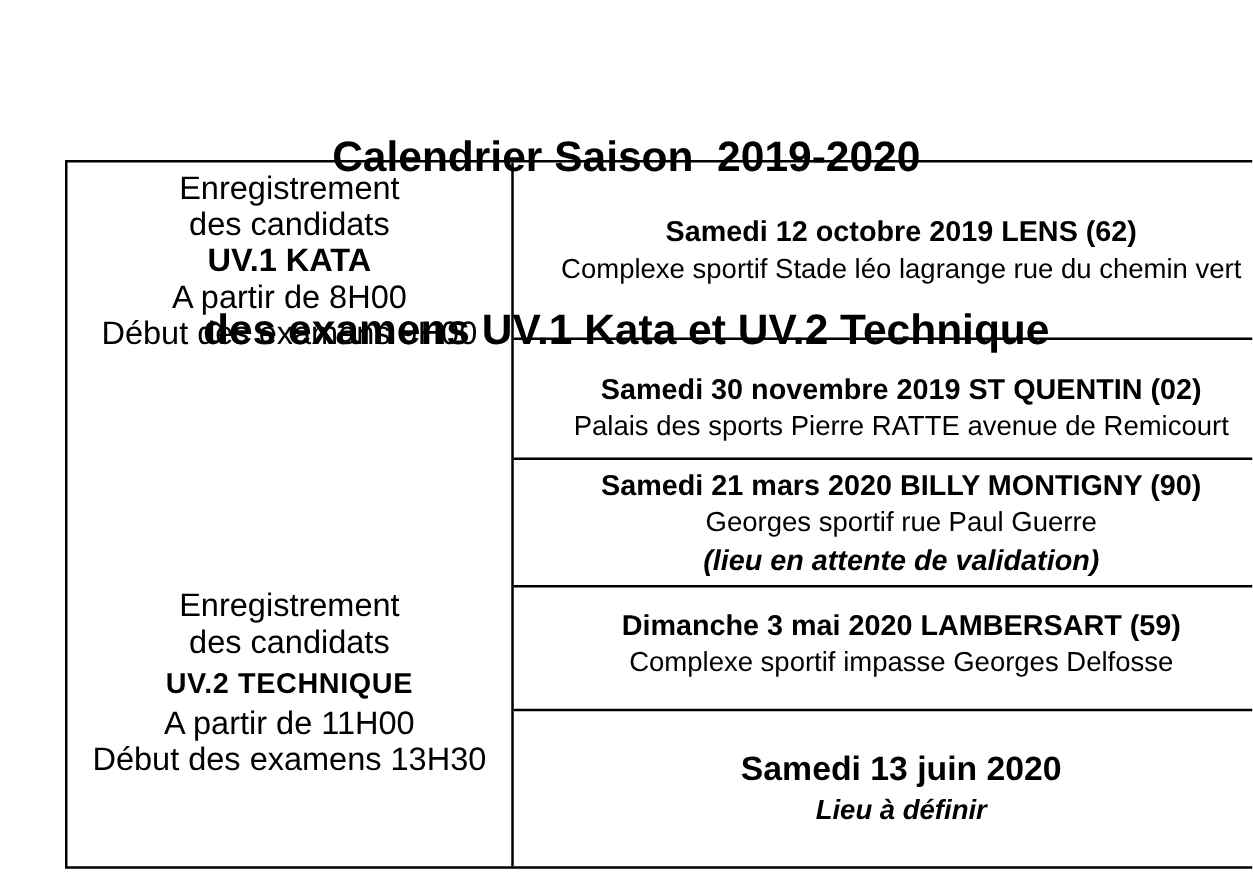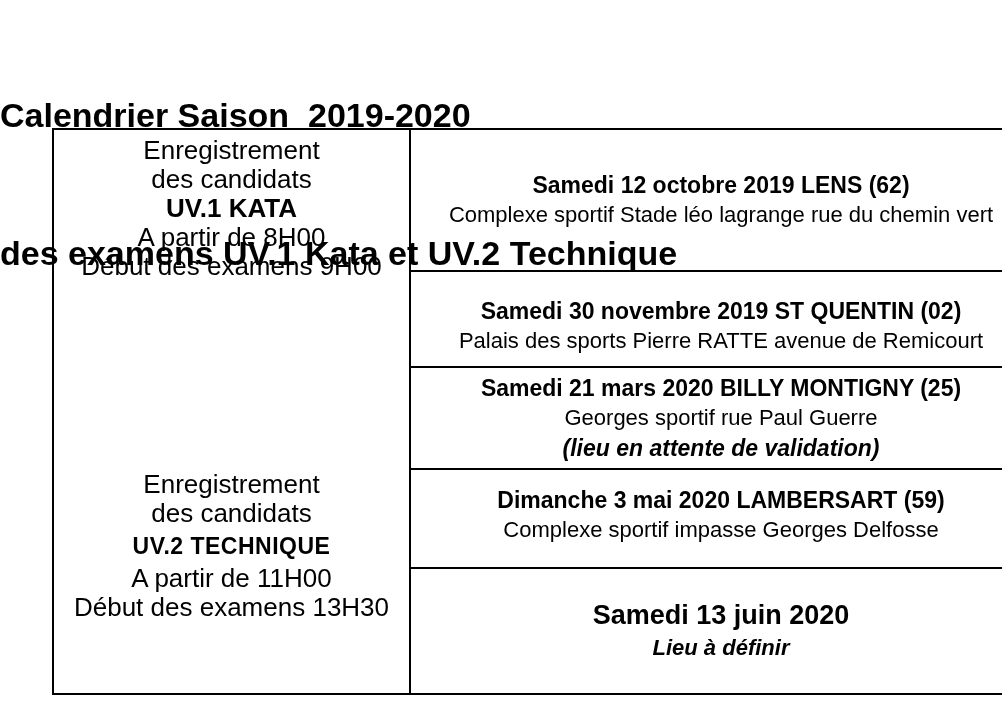--- a/index.html
+++ b/index.html
@@ -9,24 +9,24 @@
     height: 705px;
     background: #ffffff;
     font-family: "Liberation Sans", sans-serif;
     color: #000000;
     overflow: hidden;
   }
 
   
   .doc-title {
     position: absolute;
-    top: 0;
+    top: 11px;
     left: 0;
     width: 100%;
-    text-align: left;
+    text-align: center;
     font-weight: bold;
     font-size: 34px;
     line-height: 46px;
     white-space: pre-wrap;
   }
 
   
   .cal-table {
     position: absolute;
     left: 9px;
@@ -115,21 +115,21 @@
       <div class="event-date">Samedi 12 octobre 2019 LENS (62)</div>
       <div class="event-location">Complexe sportif Stade léo lagrange rue du chemin vert</div>
     </div>
 
     <div class="event-row row-2 bordered top-align">
       <div class="event-date">Samedi 30 novembre 2019 ST QUENTIN (02)</div>
       <div class="event-location">Palais des sports Pierre RATTE avenue de Remicourt</div>
     </div>
 
     <div class="event-row row-3 bordered">
-      <div class="event-date">Samedi 21 mars 2020 BILLY MONTIGNY (25)</div>
+      <div class="event-date">Samedi 21 mars 2020 BILLY MONTIGNY (90)</div>
       <div class="event-location">Georges sportif rue Paul Guerre</div>
       <div class="event-note">(lieu en attente de validation)</div>
     </div>
 
     <div class="event-row row-4 bordered top-align">
       <div class="event-date">Dimanche 3 mai 2020 LAMBERSART (59)</div>
       <div class="event-location">Complexe sportif impasse Georges Delfosse</div>
     </div>
 
     <div class="event-row row-5">

